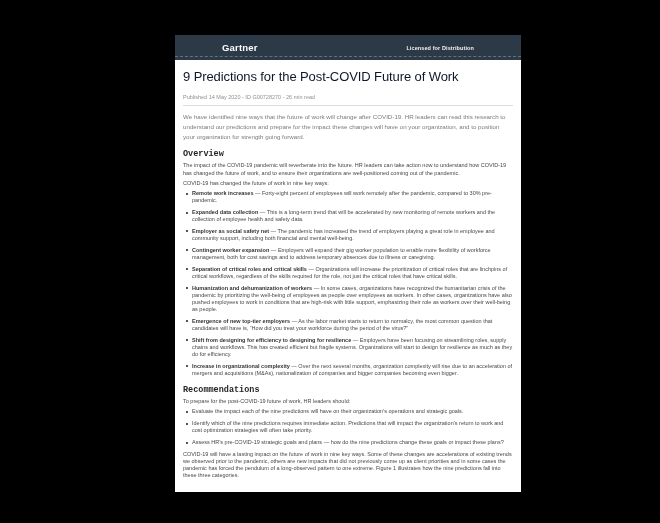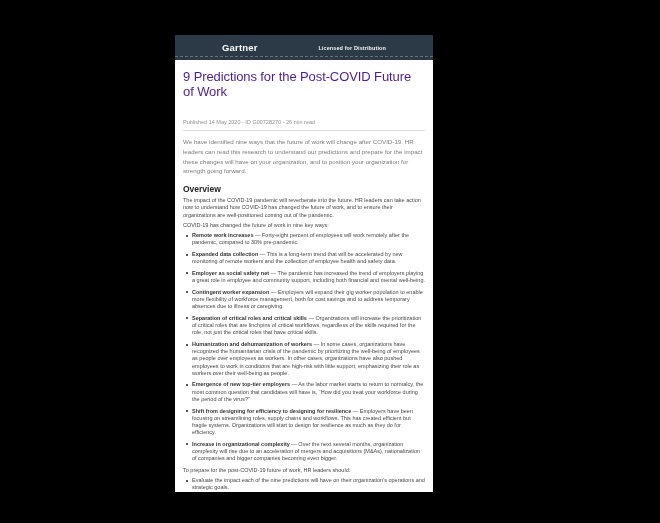--- a/index.html
+++ b/index.html
@@ -2,40 +2,40 @@
 <html><head>
 <meta charset="utf-8">
 <style>
   html,body{margin:0;padding:0;}
   body{
     width:660px;height:523px;position:relative;overflow:hidden;
     background:#000;
     font-family:"Liberation Sans", sans-serif;
   }
   .page{
-    position:absolute;left:175px;top:35px;width:258px;height:457px;
+    position:absolute;left:175px;top:35px;width:346px;height:457px;
     background:#fff;overflow:hidden;
   }
   .bar{
     height:25px;background:#2b3a46;position:relative;
     display:flex;align-items:center;justify-content:space-between;
     padding:0 47px;box-sizing:border-box;
   }
   .bar::after{
     content:"";position:absolute;left:0;right:0;bottom:3px;
     border-top:1px dashed rgba(255,255,255,.28);
   }
   .logo{color:#fff;font-weight:700;font-size:9.5px;letter-spacing:.2px;}
   .license{color:#f2f2f2;font-size:5.5px;font-weight:700;letter-spacing:.1px;}
   .content{padding:6px 8px 0;box-sizing:border-box;}
-  h1{font-size:13px;font-weight:400;color:#4c1d95;margin:3px 0 20px;letter-spacing:-.1px;}
+  h1{font-size:13px;font-weight:400;color:#0f172a;margin:3px 0 10px;letter-spacing:-.1px;}
   .meta{font-size:5.5px;color:#909090;margin:0 0 5px;}
   .rule{border:none;border-top:1px solid #dcdcdc;margin:0 0 6px;}
   .intro{font-size:6.2px;line-height:9.8px;color:#7b7b7b;margin:0 0 6px;}
-  h2{font-size:8.5px;font-weight:700;color:#262626;margin:8px 0 3px;}
+  h2{font-size:8.5px;font-weight:700;color:#262626;margin:8px 0 3px;font-family:Liberation Mono, monospace;}
   p.body{font-size:5.5px;line-height:7.2px;color:#474747;margin:0 0 3px;}
   ul{list-style:none;margin:3px 0 0;padding:0 0 0 9px;}
   li{position:relative;font-size:5.5px;line-height:7.2px;color:#474747;margin:0 0 4.5px;}
   li::before{content:"";position:absolute;left:-6px;top:2.6px;width:2px;height:2px;background:#555;}
   .lead{font-weight:700;color:#333;}
   .closing{margin-top:8px;}
 </style>
 </head>
 <body>
 
@@ -64,20 +64,21 @@
       <li><span class="lead">Expanded data collection</span> <span>— This is a long-term trend that will be accelerated by new monitoring of remote workers and the collection of employee health and safety data.</span></li>
       <li><span class="lead">Employer as social safety net</span> <span>— The pandemic has increased the trend of employers playing a great role in employee and community support, including both financial and mental well-being.</span></li>
       <li><span class="lead">Contingent worker expansion</span> <span>— Employers will expand their gig worker population to enable more flexibility of workforce management, both for cost savings and to address temporary absences due to illness or caregiving.</span></li>
       <li><span class="lead">Separation of critical roles and critical skills</span> <span>— Organizations will increase the prioritization of critical roles that are linchpins of critical workflows, regardless of the skills required for the role, not just the critical roles that have critical skills.</span></li>
       <li><span class="lead">Humanization and dehumanization of workers</span> <span>— In some cases, organizations have recognized the humanitarian crisis of the pandemic by prioritizing the well-being of employees as people over employees as workers. In other cases, organizations have also pushed employees to work in conditions that are high-risk with little support, emphasizing their role as workers over their well-being as people.</span></li>
       <li><span class="lead">Emergence of new top-tier employers</span> <span>— As the labor market starts to return to normalcy, the most common question that candidates will have is, “How did you treat your workforce during the period of the virus?”</span></li>
       <li><span class="lead">Shift from designing for efficiency to designing for resilience</span> <span>— Employers have been focusing on streamlining roles, supply chains and workflows. This has created efficient but fragile systems. Organizations will start to design for resilience as much as they do for efficiency.</span></li>
       <li><span class="lead">Increase in organizational complexity</span> <span>— Over the next several months, organization complexity will rise due to an acceleration of mergers and acquisitions (M&amp;As), nationalization of companies and bigger companies becoming even bigger.</span></li>
     </ul>
 
+    <h2>Recommendations</h2>
     <p class="body">To prepare for the post-COVID-19 future of work, HR leaders should:</p>
 
     <ul>
       <li>Evaluate the impact each of the nine predictions will have on their organization’s operations and strategic goals.</li>
       <li>Identify which of the nine predictions requires immediate action. Predictions that will impact the organization’s return to work and cost optimization strategies will often take priority.</li>
       <li>Assess HR’s pre-COVID-19 strategic goals and plans — how do the nine predictions change these goals or impact these plans?</li>
     </ul>
 
     <p class="body closing">COVID-19 will have a lasting impact on the future of work in nine key ways. Some of these changes are accelerations of existing trends we observed prior to the pandemic, others are new impacts that did not previously come up as client priorities and in some cases the pandemic has forced the pendulum of a long-observed pattern to one extreme. Figure 1 illustrates how the nine predictions fall into these three categories.</p>
 

